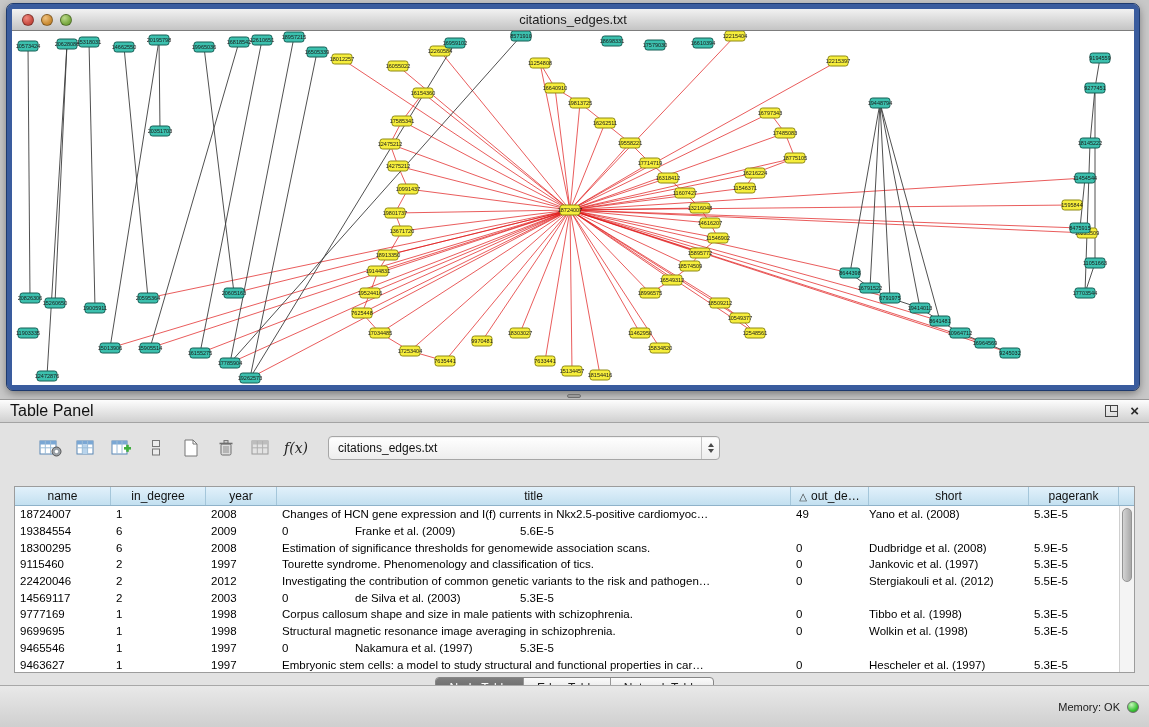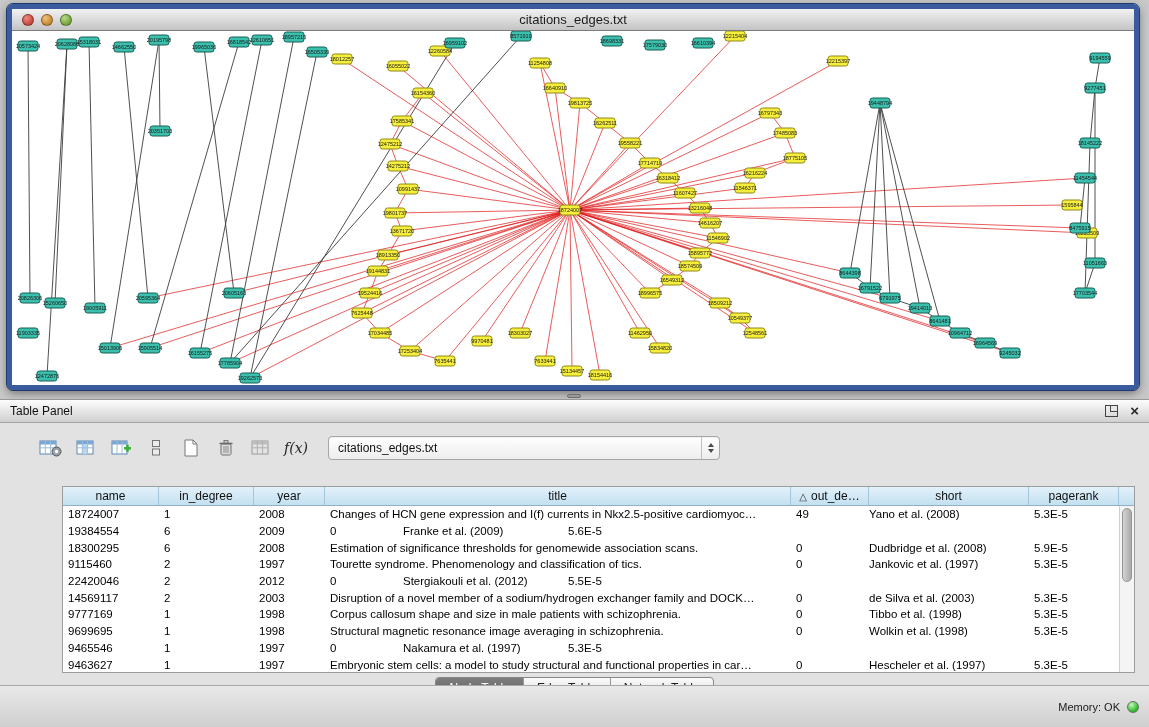--- a/index.html
+++ b/index.html
@@ -39,21 +39,21 @@
 
   
   .divider-handle{ position:absolute; left:567px; top:394px; width:14px; height:4px;
     background:#9a9a9a; border:1px solid #6f6f6f; border-radius:2px; }
 
   
   .table-panel{ position:absolute; left:0; top:399px; width:1149px; height:328px;
     background:#e2e2e2; border-top:1px solid #979797; }
   .panel-header{ height:23px; background:linear-gradient(#fdfdfd,#d0d0d0);
     border-bottom:1px solid #a3a3a3; display:flex; align-items:center; padding:0 10px; gap:12px; }
-  .panel-title{ font-size:12px; color:#111; }
+  .panel-title{ font-size:16px; color:#111; }
   .ph-spacer{ flex:1; }
   .float-btn{ width:13px; height:12px; border:1.5px solid #444; position:relative; cursor:default; }
   .float-btn::after{ content:""; position:absolute; right:-1px; top:-1px; width:6px; height:5px;
     border:1.5px solid #444; background:#e8e8e8; }
   .close-btn{ font-size:15px; font-weight:bold; color:#2b2b2b; line-height:14px; cursor:default; }
 
   .toolbar{ display:flex; align-items:center; gap:9px; padding:13px 16px 6px;margin-left:22px; }
   .tb-btn{ width:26px; height:24px; display:flex; align-items:center; justify-content:center; }
   .fx-label{ font-family:"DejaVu Serif", serif; font-style:italic; font-size:14px; color:#222; }
   .combo{ margin-left:10px; width:392px; height:24px; border:1px solid #a6a6a6; border-radius:4px;
@@ -61,21 +61,21 @@
     font-size:12px; color:#111; box-shadow:inset 0 1px 1px rgba(0,0,0,.06); }
   .combo-value{ flex:1; overflow:hidden; white-space:nowrap; }
   .combo-arrows{ width:18px; height:100%; border-left:1px solid #c2c2c2; display:flex;
     flex-direction:column; align-items:center; justify-content:center; gap:2px; }
   .arr-up{ width:0; height:0; border-left:3.5px solid transparent; border-right:3.5px solid transparent;
     border-bottom:4.5px solid #4a4a4a; }
   .arr-dn{ width:0; height:0; border-left:3.5px solid transparent; border-right:3.5px solid transparent;
     border-top:4.5px solid #4a4a4a; }
 
   .table-wrap{ position:absolute; left:14px; right:14px; top:86px; height:187px;
-    background:#fff; border:1px solid #9c9c9c; overflow:hidden;margin-left:48px; }
+    background:#fff; border:1px solid #9c9c9c; overflow:hidden; }
   .thead{ display:flex; height:19px; background:linear-gradient(#e2f1fb,#c3e0f0);
     border-bottom:1px solid #8fb2c9; padding-right:15px; }
   .th{ font-size:12px; color:#111; display:flex; align-items:center; justify-content:center;
     gap:4px; border-right:1px solid #a4c6da; overflow:hidden; white-space:nowrap; }
   .sort-glyph{ font-size:10px; color:#333; }
   .tbody{ position:relative; }
   .trow{ display:flex; height:16.7px; align-items:center; padding-right:15px; }
   .cell{ font-size:11.5px; color:#000; overflow:hidden; white-space:nowrap; padding-left:5px; }
   .c0{ width:96px; } .c1{ width:95px; } .c2{ width:71px; } .c3{ flex:1; }
   .c4{ width:78px; } .c5{ width:160px; text-align:left; padding-left:0; } .c6{ width:90px; }
@@ -788,29 +788,29 @@
           <div class="cell c2">1997</div>
           <div class="cell c3">Tourette syndrome. Phenomenology and classification of tics.</div>
           <div class="cell c4">0</div>
           <div class="cell c5">Jankovic et al. (1997)</div>
           <div class="cell c6">5.3E-5</div>
         </div>
         <div class="trow">
           <div class="cell c0">22420046</div>
           <div class="cell c1">2</div>
           <div class="cell c2">2012</div>
+          <div class="cell c3">Investigating the contribution of common genetic variants to the risk and pathogen…</div>
           <div class="cell c4">0</div>
           <div class="cell c5">Stergiakouli et al. (2012)</div>
           <div class="cell c6">5.5E-5</div>
         </div>
         <div class="trow">
           <div class="cell c0">14569117</div>
           <div class="cell c1">2</div>
           <div class="cell c2">2003</div>
-          <div class="cell c3">Disruption of a novel member of a sodium/hydrogen exchanger family and DOCK…</div>
           <div class="cell c4">0</div>
           <div class="cell c5">de Silva et al. (2003)</div>
           <div class="cell c6">5.3E-5</div>
         </div>
         <div class="trow">
           <div class="cell c0">9777169</div>
           <div class="cell c1">1</div>
           <div class="cell c2">1998</div>
           <div class="cell c3">Corpus callosum shape and size in male patients with schizophrenia.</div>
           <div class="cell c4">0</div>

